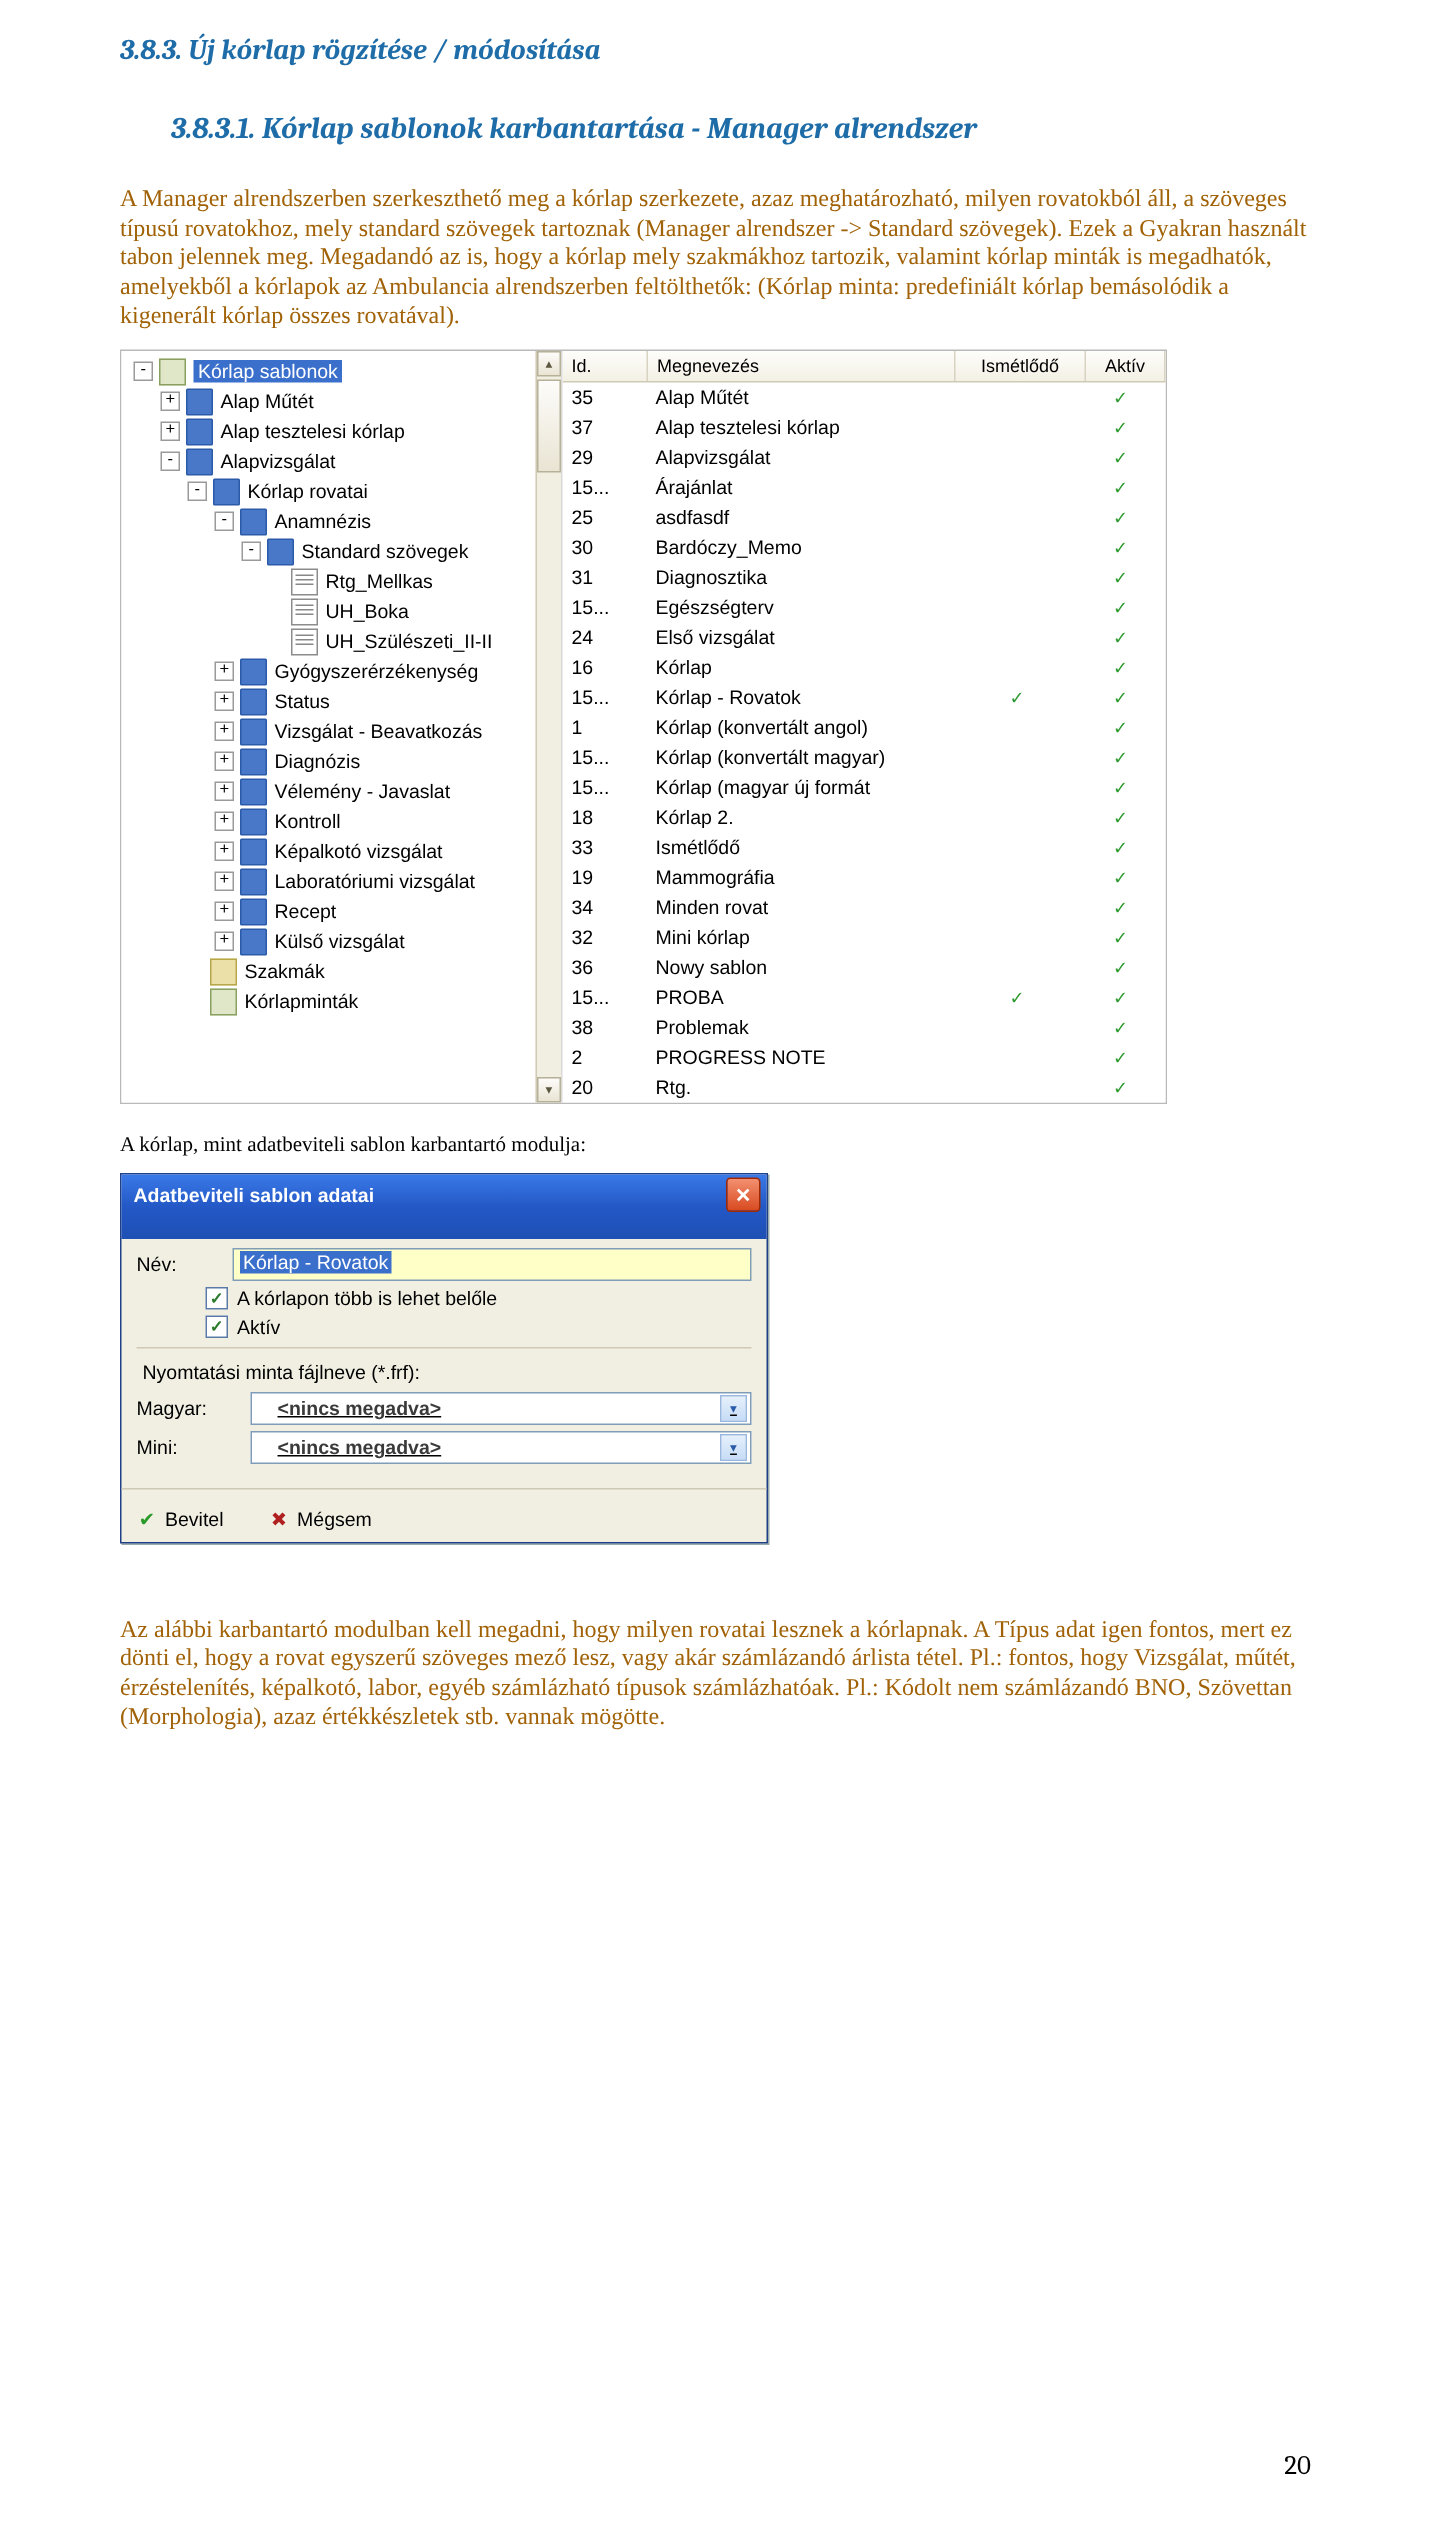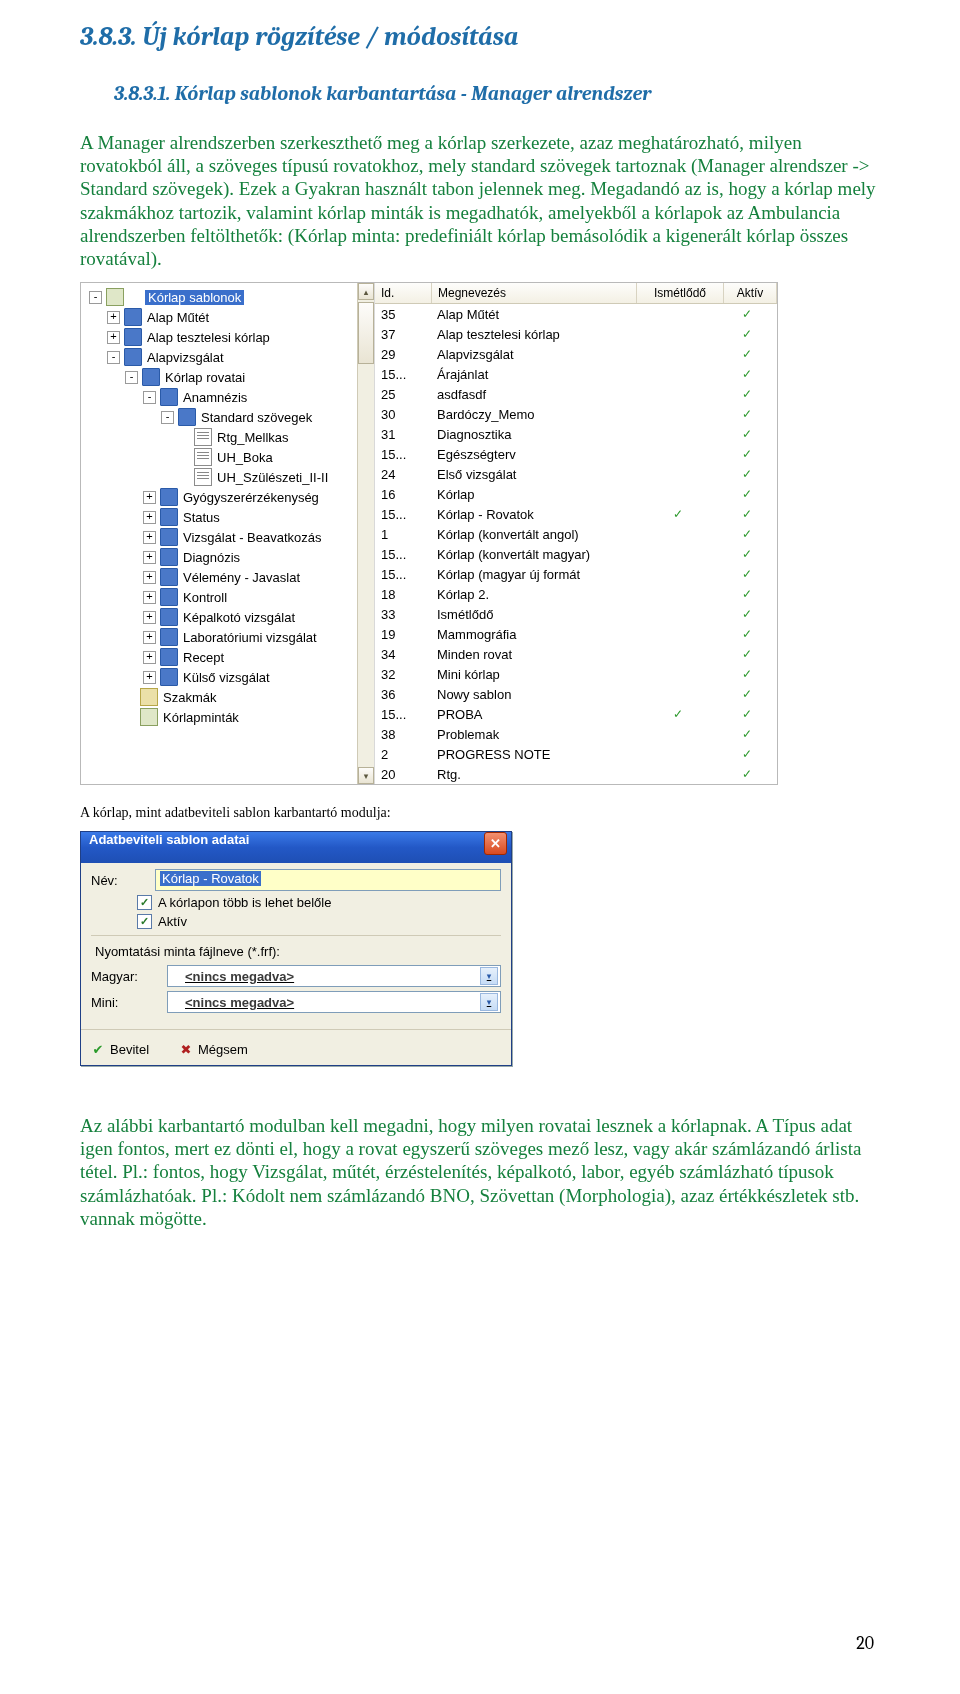--- a/index.html
+++ b/index.html
@@ -12,37 +12,37 @@
   }
   .page {
     padding: 22px 80px 40px 80px;
     position: relative;
     min-height: 1694px;
     box-sizing: border-box;
   }
   .h-section {
     color: #1F6DA8;
     font-family: Cambria, Georgia, serif;
-    font-size: 26px;
+    font-size: 19px;
     font-style: italic;
     font-weight: bold;
     margin-bottom: 30px;
   }
   .h-sub {
     color: #1F6DA8;
     font-family: Cambria, Georgia, serif;
     font-size: 20px;
     font-style: italic;
     font-weight: bold;
     margin: 0 0 26px 34px;
   }
   .body-text {
-    font-size: 19px;
+    font-size: 16px;
     line-height: 1.22;
-    color: #15803d;
+    color: #a16207;
     margin-bottom: 12px;
   }
   .below-text {
     font-size: 14px;
     margin: 20px 0 10px 0;
   }
 
   
   .shot1 {
     display: flex;
@@ -115,21 +115,20 @@
   .ticon.folder::after { content: ""; }
   .ticon.doc { background: #fff; border: 1px solid #8c8c8c; position: relative; }
   .ticon.doc::after { content: ""; position: absolute; left: 2px; top: 3px; right: 2px; height: 1px; background: #888; box-shadow: 0 3px 0 #888, 0 6px 0 #888; }
   .ticon.box { background: #dfe7c8; border: 1px solid #8aa060; }
   .ticon.box2 { background: #ebe0a8; border: 1px solid #b7a748; }
   .tree-label { white-space: nowrap; }
   .tree-label.sel {
     background: #3A6FCB;
     color: #fff;
     padding: 0 3px;
-    margin-left: 16px;
   }
   .ind { display: inline-block; }
 
   .table-pane { flex: 1; background: #fff; }
   .th-row {
     display: flex;
     background: linear-gradient(#fdfdfb, #f3f0e4);
     border-bottom: 1px solid #cfcab6;
     height: 20px;
     align-items: center;
@@ -161,22 +160,23 @@
     font-size: 13px;
     margin-top: 6px;
     border: 1px solid #1f3f86;
     box-shadow: 1px 1px 0 #9aa;
     background: #f1efe2;
   }
   .titlebar {
     height: 27px;
     background: linear-gradient(#3a7ae8, #2358c6 50%, #1e4fb4);
     display: flex;
+    align-items: center;
     justify-content: space-between;
-    padding: 0 4px 4px 8px;
+    padding: 0 4px 16px 8px;
     color: #fff;
     font-weight: bold;
     font-size: 13px;
   }
   .close-btn {
     width: 21px; height: 21px;
     background: linear-gradient(#f39070, #d84a20);
     border: 1px solid #a02800;
     border-radius: 3px;
     color: #fff;

